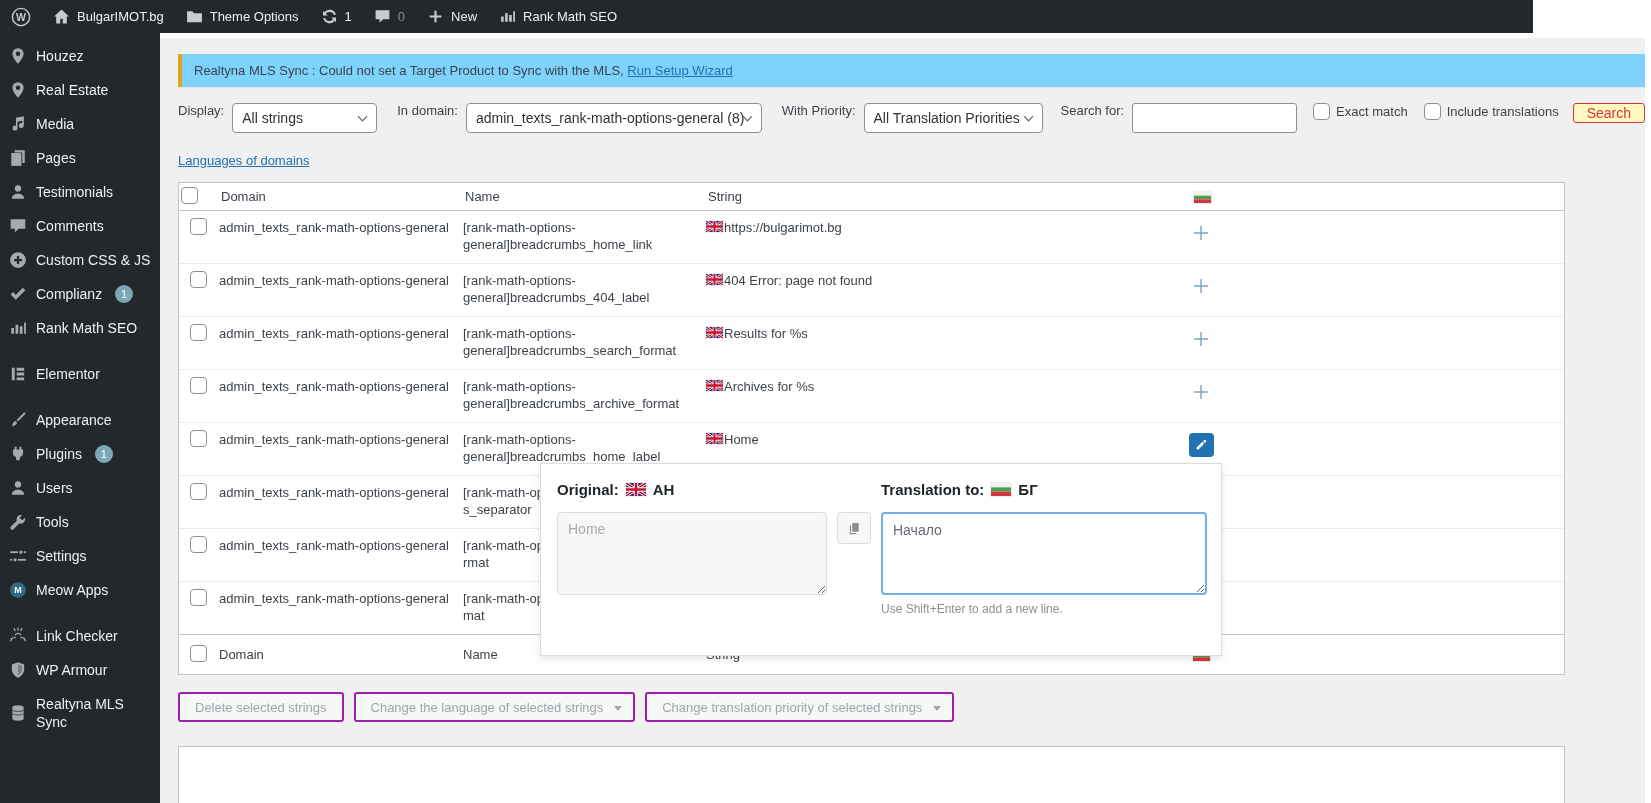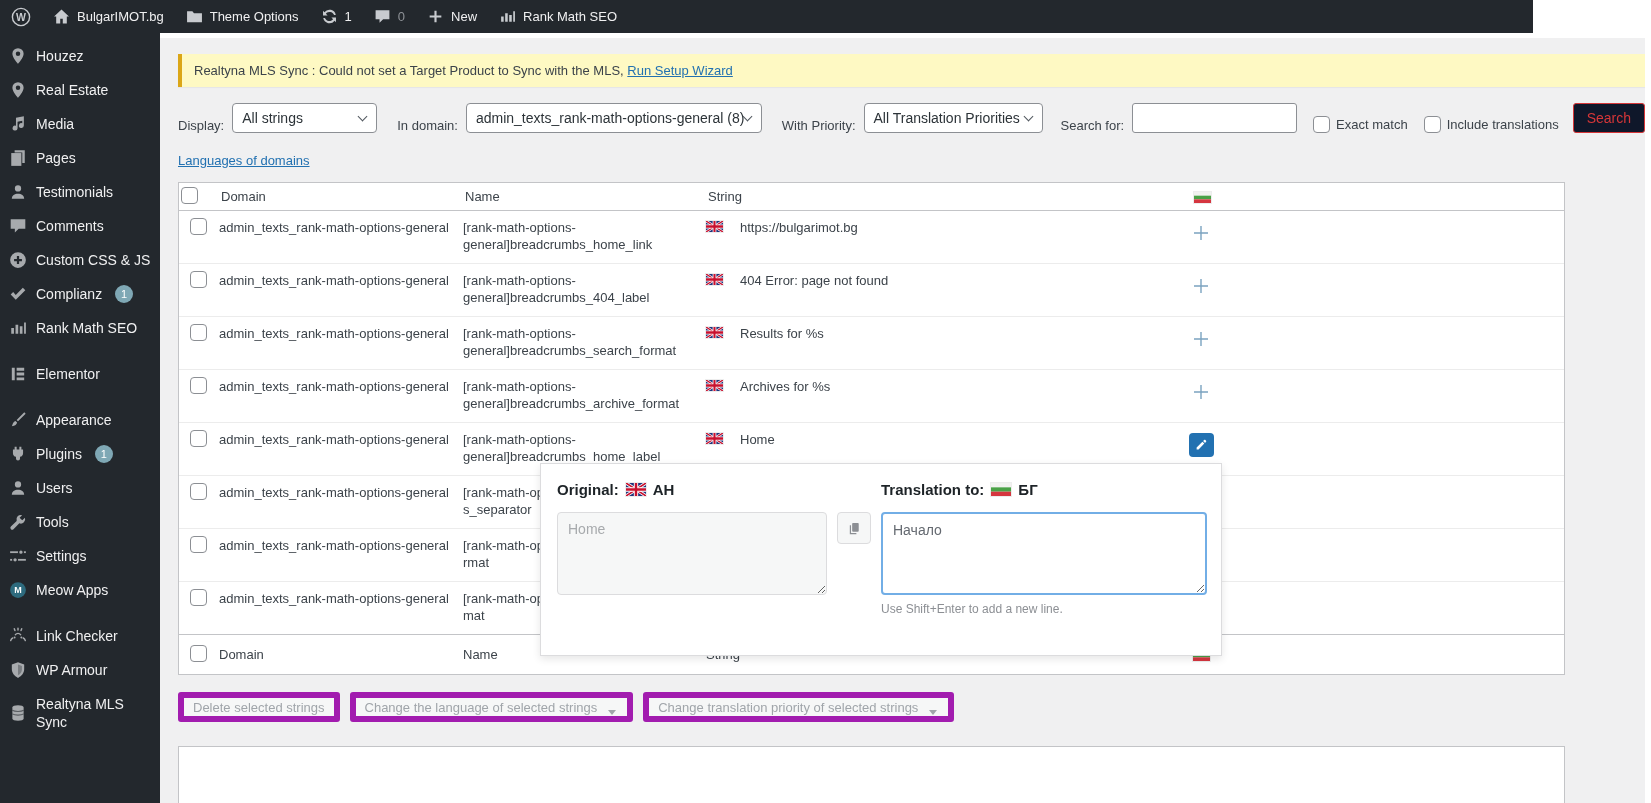--- a/index.html
+++ b/index.html
@@ -24,70 +24,70 @@
   .menu-item .icon { width:18px; height:18px; color:#a7aaad; flex:0 0 18px; display:inline-flex; }
   .menu-item .icon svg { width:100%; height:100%; }
   .menu-item.gap { margin-top:12px; }
   .badge { background:#7fa8b5; color:#fff; font-size:11px; min-width:18px; height:18px; border-radius:9px;
     display:inline-flex; align-items:center; justify-content:center; padding:0 5px; margin-left:4px; }
 
   
   .content { position:absolute; left:160px; top:33px; width:1485px; height:770px; background:#f0f0f1; overflow:hidden; }
   .topstrip { height:5px; background:#fff; }
 
-  .notice { margin:16px 0 0 18px; background:#fef9c3; border-left:4px solid #dba617;
+  .notice { margin:16px 0 0 18px; background:#7dd3fc; border-left:4px solid #dba617;
     box-shadow:0 1px 1px rgba(0,0,0,.04); padding:9px 12px; font-size:13px; color:#3c434a; }
   .notice a { color:#2271b1; }
 
-  .filters { margin:16px 0 0 18px; display:flex; align-items:flex-end; gap:8px; font-size:13px; color:#3c434a; flex-wrap:nowrap; }
+  .filters { margin:16px 0 0 18px; display:flex; align-items:flex-start; gap:8px; font-size:13px; color:#3c434a; flex-wrap:nowrap; }
   .flabel { white-space:nowrap; }
   .select { position:relative; background:#fff; border:1px solid #8c8f94; border-radius:4px;
     height:30px; display:inline-flex; align-items:center; padding:0 28px 0 9px; font-size:14px;
     color:#2c3338; white-space:nowrap; cursor:pointer; }
   .select::after { content:""; position:absolute; right:10px; top:9px; width:6px; height:6px;
     border-right:1.8px solid #50575e; border-bottom:1.8px solid #50575e; transform:rotate(45deg); }
   .sel-display { min-width:145px; }
   .sel-domain { min-width:285px; }
   .sel-priority { min-width:168px; }
   .search-input { width:165px; height:30px; border:1px solid #8c8f94; border-radius:3px; padding:0 8px; font-size:14px; background:#fff; }
   input[type=checkbox] { appearance:none; -webkit-appearance:none; width:17px; height:17px;
     border:1px solid #8c8f94; border-radius:4px; background:#fff; margin:0; cursor:pointer; flex:0 0 auto; }
   .cklabel { display:flex; align-items:center; gap:6px; margin-left:8px; white-space:nowrap; }
-  .btn-search { margin-left:6px; height:30px; padding:0 13px; background:#0f172a; border:1px solid #d63638;
+  .btn-search { margin-left:6px; height:20px; padding:0 13px; background:#fef9c3; border:1px solid #d63638;
     color:#d63638; border-radius:3px; font-size:14px; cursor:pointer; }
 
   .lang-link { display:inline-block; margin:20px 0 0 18px; color:#2271b1; font-size:13px; text-decoration:underline; cursor:pointer; }
 
   
   .strings-table { margin:13px 0 0 18px; width:1387px; background:#fff; border:1px solid #c3c4c7; font-size:13px; color:#3c434a; }
   .t-row { display:grid; grid-template-columns:40px 244px 243px 455px 80px 1fr; align-items:start; }
   .t-head { height:28px; align-items:center; border-bottom:1px solid #c3c4c7; }
   .t-head > div { padding-left:2px; }
   .t-body { height:53px; border-bottom:1px solid #ececec; }
   .t-foot { height:39px; align-items:center; }
   .cell-check { padding:7px 0 0 11px; }
   .t-head .cell-check, .t-foot .cell-check { padding-top:0; }
   .cell { padding-top:8px; line-height:17px; }
   .t-head .cell, .t-foot .cell { padding-top:0; }
   .cell-name { white-space:pre-line; overflow-wrap:anywhere; padding-right:14px; }
-  .cell-string { display:flex; align-items:flex-start; gap:17px; }
+  .cell-string { display:flex; align-items:flex-start; gap:1px; }
   .cell-actions { display:flex; justify-content:center; padding-top:6px; }
   .t-head .cell-actions, .t-foot .cell-actions { padding-top:0; }
   .flag { width:17px; height:11px; display:inline-block; box-shadow:0 0 0 1px rgba(0,0,0,.07); flex:0 0 auto; margin-top:2px; }
   .flag svg { display:block; width:100%; height:100%; }
   .flag.lg { width:20px; height:13px; margin-top:0; }
   .plus-btn { width:20px; height:20px; color:#7ba3c0; background:none; border:none; cursor:pointer; padding:0; margin-top:6px; }
   .plus-btn svg { width:100%; height:100%; }
   .pencil-btn { width:25px; height:24px; background:#2271b1; border:none; border-radius:4px;
     display:flex; align-items:center; justify-content:center; cursor:pointer; margin-top:4px; }
   .pencil-btn svg { width:14px; height:14px; color:#fff; }
 
   
   .bulk { margin:17px 0 0 18px; display:flex; gap:10px; }
-  .bulk-btn { position:relative; height:30px; padding:0 9px; background:#f6f7f7; border:6px solid #a21caf;
+  .bulk-btn { position:relative; height:30px; padding:0 15px; background:#f6f7f7; border:2px solid #a21caf;
     border-radius:3px; color:#a0a5aa; font-size:13px; cursor:default; white-space:nowrap; }
   .bulk-btn.drop { padding-right:30px; }
   .bulk-btn.drop::after { content:""; position:absolute; right:11px; top:12px;
     border:4px solid transparent; border-top:5px solid #a0a5aa; }
 
   .bottom-box { margin:24px 0 0 18px; width:1387px; height:70px; background:#fff; border:1px solid #c3c4c7; }
 
   
   .popup { position:absolute; left:380px; top:430px; width:682px; height:193px; background:#fff;
     border:1px solid #dcdcde; box-shadow:0 3px 8px rgba(0,0,0,.10); z-index:6; padding:14px 16px; }

